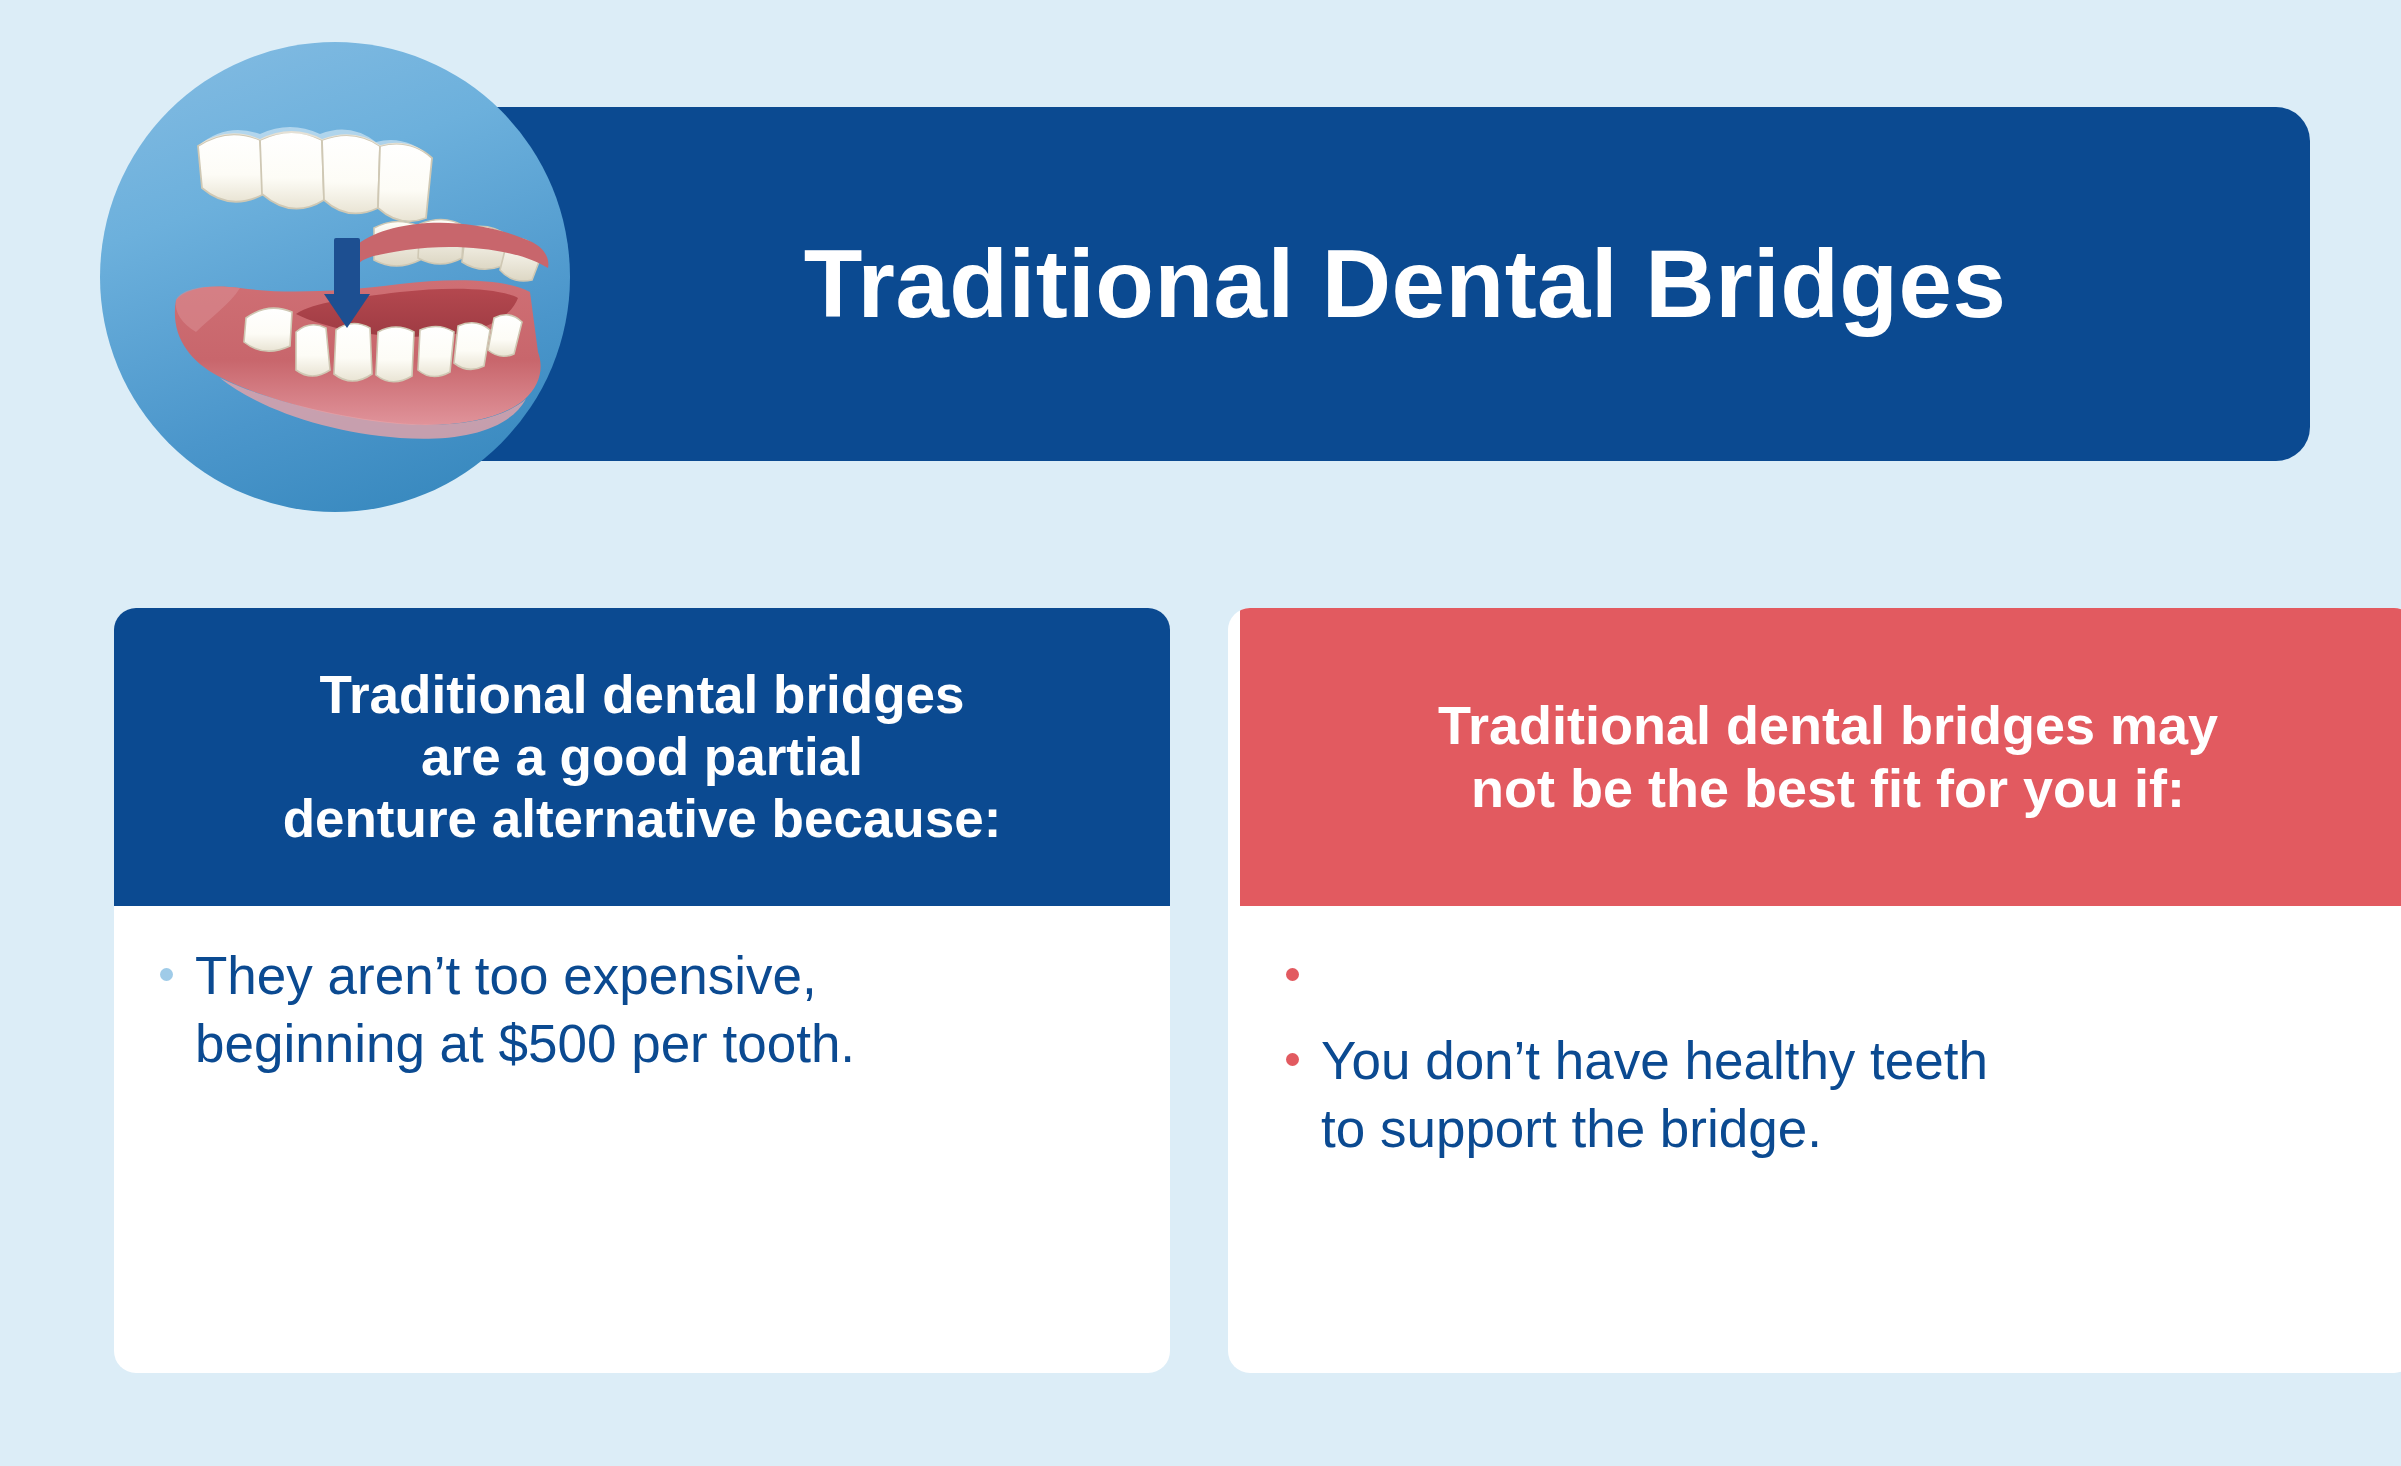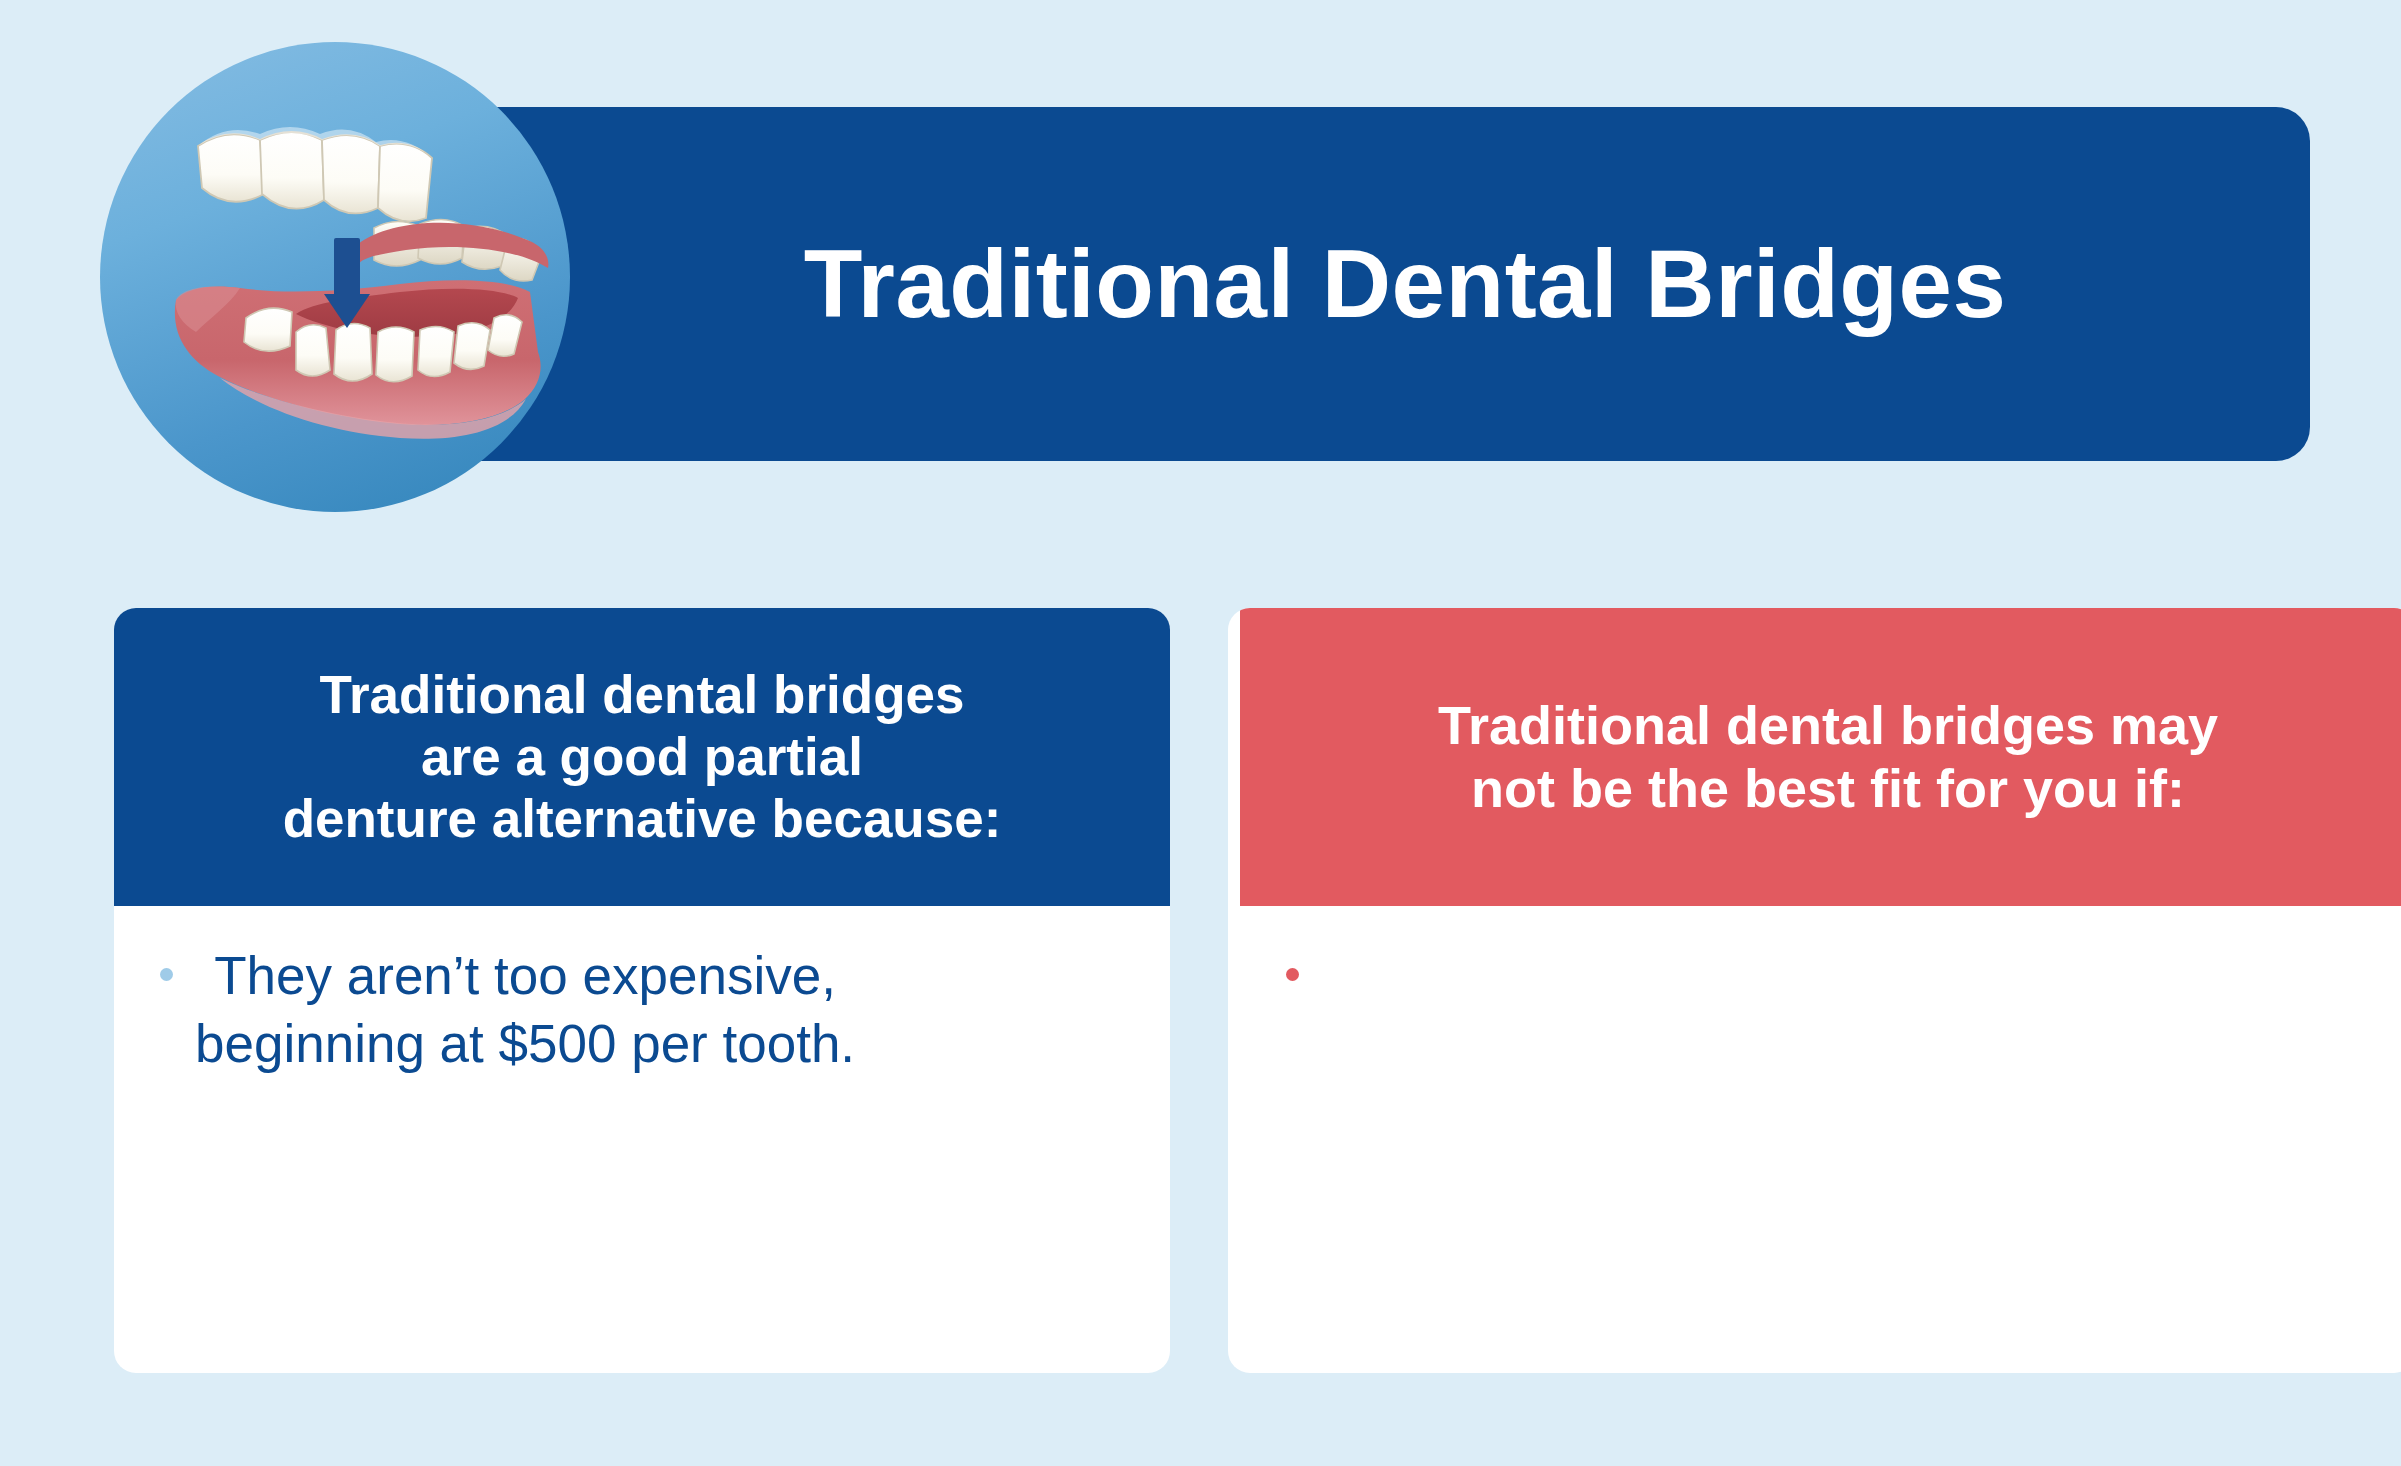--- a/index.html
+++ b/index.html
@@ -97,21 +97,20 @@
     text-align: center;
     white-space: pre-line;
   }
   #card-cons .card-header-text {
     font-size: 54px;
   }
 
   .card-body {
     padding: 36px 46px 0 46px;
     box-sizing: border-box;
-    text-align: center;
   }
   .bullet-list {
     list-style: none;
     margin: 0;
     padding: 0;
   }
   .bullet-item {
     display: flex;
     align-items: flex-start;
     margin-bottom: 46px;
@@ -244,15 +243,20 @@
 <div class="card" id="card-cons">
   <div class="card-header">
     <div class="card-header-text">Traditional dental bridges may
 not be the best fit for you if:</div>
   </div>
   <div class="card-body">
     <ul class="bullet-list">
       <li class="bullet-item">
         <span class="bullet-dot"></span>
       </li>
+      <li class="bullet-item">
+        <span class="bullet-dot"></span>
+        <span class="bullet-text">You don’t have healthy teeth
+to support the bridge.</span>
+      </li>
     </ul>
   </div>
 </div>
 
 </body></html>

